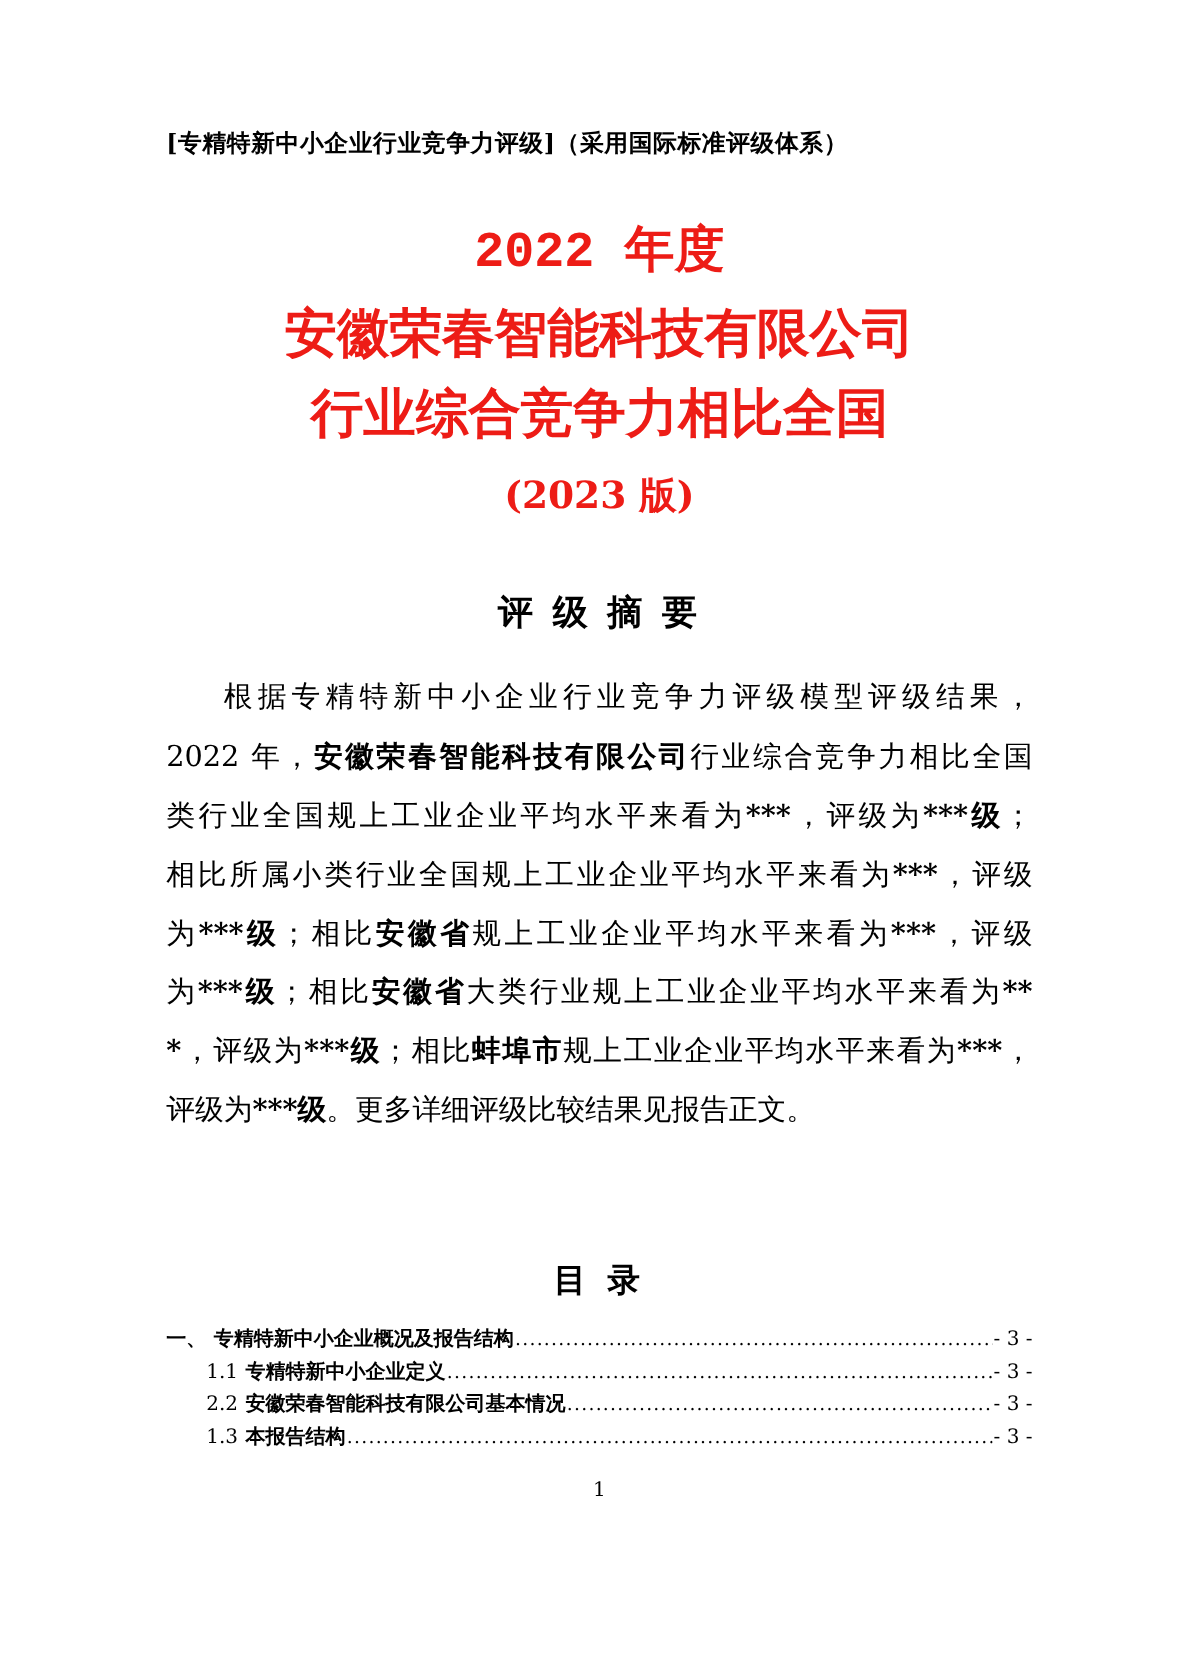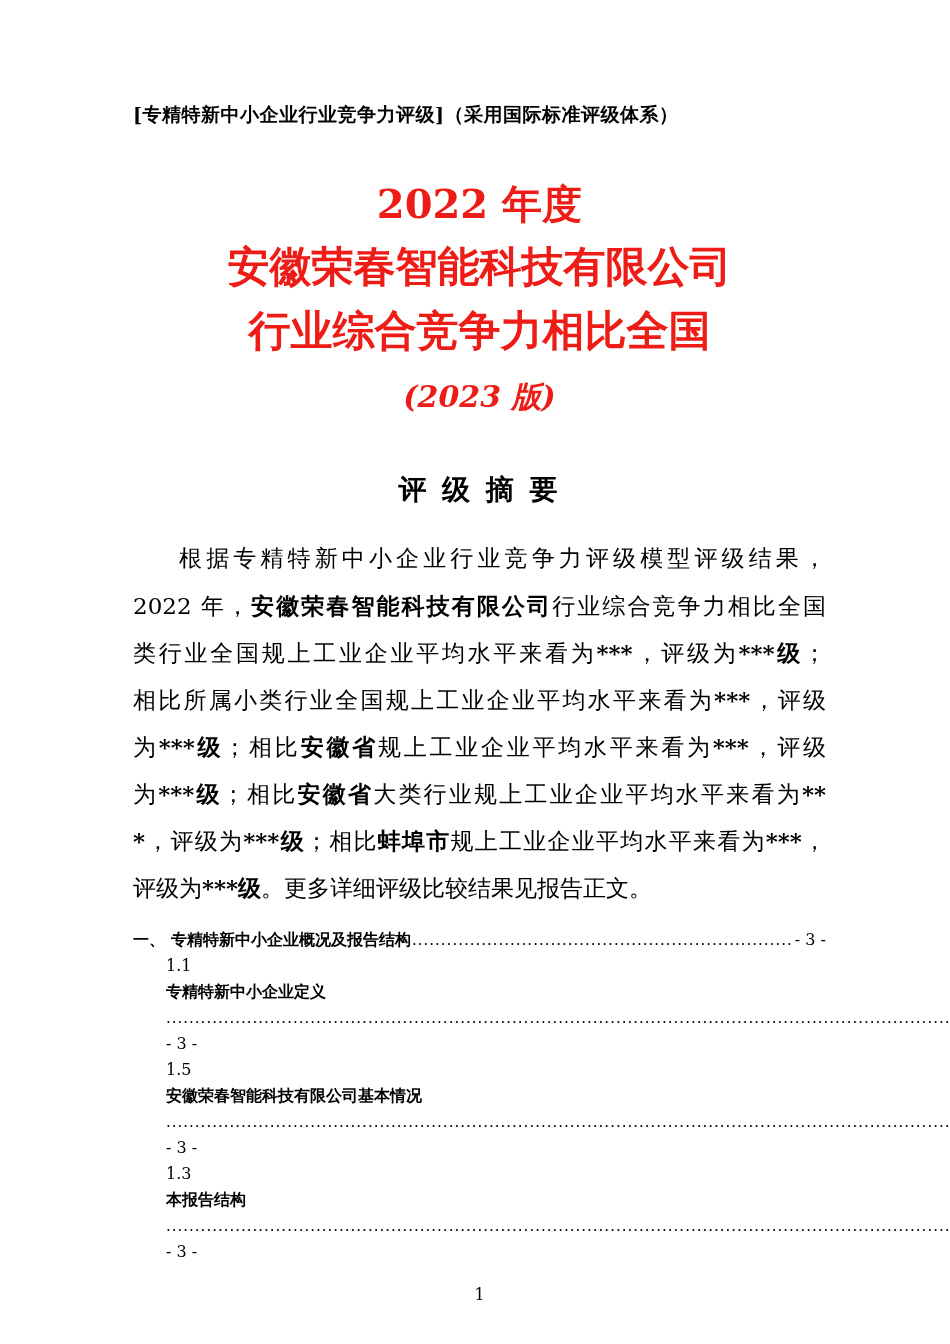--- a/index.html
+++ b/index.html
@@ -27,21 +27,21 @@
   
   .series {
     margin-top: 38px;
     font-size: 19px;
     font-weight: bold;
     letter-spacing: 0.5px;
   }
   
   .title-block { text-align: center; }
   .title-line { font-weight: bold; line-height: 1.2; }
-  .tl-0 { font-size: 40px; margin-top: 52px; }
+  .tl-0 { font-size: 40px; margin-top: 52px; font-family: Liberation Mono, monospace; }
   .tl-1 { font-size: 42px; margin-top: 14px; }
   .tl-2 { font-size: 42px; margin-top: 14px; }
   .tl-3 { font-size: 30px; margin-top: 22px; }
   
   .summary-heading {
     margin: 56px 0 0 0;
     text-align: center;
     font-family: "DejaVu Sans", "Liberation Sans", sans-serif;
     font-size: 28px;
     font-weight: bold;
@@ -67,21 +67,21 @@
     font-weight: bold;
     letter-spacing: 4px;
   }
   .toc { margin-top: 16px; }
   .toc-item {
     display: flex;
     align-items: baseline;
     line-height: 26px;
     font-size: 16px;
   }
-  .toc-item.sub { padding-left: 32px; flex-direction: column; }
+  .toc-item.sub { padding-left: 32px; }
   .toc-prefix {
     white-space: nowrap;
     margin-right: 6px;
     font-family: "DejaVu Serif", "Liberation Serif", serif;
   }
   .toc-item.main .toc-prefix,
   .toc-label {
     font-weight: bold;
     font-family: "DejaVu Sans", "Liberation Sans", sans-serif;
     white-space: nowrap;
@@ -110,52 +110,53 @@
 
 <div class="page">
 
 
   <div class="series">[专精特新中小企业行业竞争力评级]（采用国际标准评级体系）</div>
 
   <div class="title-block" id="title-block">
       <div class="title-line tl-0" style="color: rgb(237, 28, 22);">2022 年度</div>
       <div class="title-line tl-1" style="color: rgb(237, 28, 22);">安徽荣春智能科技有限公司</div>
       <div class="title-line tl-2" style="color: rgb(237, 28, 22);">行业综合竞争力相比全国</div>
-      <div class="title-line tl-3" style="color: rgb(237, 28, 22); font-style: italic;">(2023 版)</div>
+      <div class="title-line tl-3" style="color: rgb(237, 28, 22);">(2023 版)</div>
     </div>
 
   <div class="summary-heading">评 级 摘 要</div>
 
   <div class="summary" id="summary">
       <div class="s-line indent"><span>根据专精特新中小企业行业竞争力评级模型评级结果，</span></div>
       <div class="s-line"><span>2022 年，</span><b>安徽荣春智能科技有限公司</b><span>行业综合竞争力相比全国</span></div>
       <div class="s-line"><span>类行业全国规上工业企业平均水平来看为</span><b>***</b><span>，评级为</span><b>***级</b><span>；</span></div>
       <div class="s-line"><span>相比所属小类行业全国规上工业企业平均水平来看为</span><b>***</b><span>，评级</span></div>
       <div class="s-line"><span>为</span><b>***级</b><span>；相比</span><b>安徽省</b><span>规上工业企业平均水平来看为</span><b>***</b><span>，评级</span></div>
       <div class="s-line"><span>为</span><b>***级</b><span>；相比</span><b>安徽省</b><span>大类行业规上工业企业平均水平来看为</span><b>**</b></div>
       <div class="s-line"><b>*</b><span>，评级为</span><b>***级</b><span>；相比</span><b>蚌埠市</b><span>规上工业企业平均水平来看为</span><b>***</b><span>，</span></div>
       <div class="s-line left-last"><span>评级为</span><b>***级</b><span>。更多详细评级比较结果见报告正文。</span></div>
     </div>
 
+  <div class="toc-heading">目 录</div>
 
   <div class="toc" id="toc">
       <div class="toc-item main">
         <span class="toc-prefix">一、</span>
         <span class="toc-label">专精特新中小企业概况及报告结构</span>
         <span class="toc-leader"></span>
         <span class="toc-page">- 3 -</span>
       </div>
       <div class="toc-item sub">
         <span class="toc-prefix">1.1</span>
         <span class="toc-label">专精特新中小企业定义</span>
         <span class="toc-leader"></span>
         <span class="toc-page">- 3 -</span>
       </div>
       <div class="toc-item sub">
-        <span class="toc-prefix">1.5</span>
+        <span class="toc-prefix">2.2</span>
         <span class="toc-label">安徽荣春智能科技有限公司基本情况</span>
         <span class="toc-leader"></span>
         <span class="toc-page">- 3 -</span>
       </div>
       <div class="toc-item sub">
         <span class="toc-prefix">1.3</span>
         <span class="toc-label">本报告结构</span>
         <span class="toc-leader"></span>
         <span class="toc-page">- 3 -</span>
       </div>

